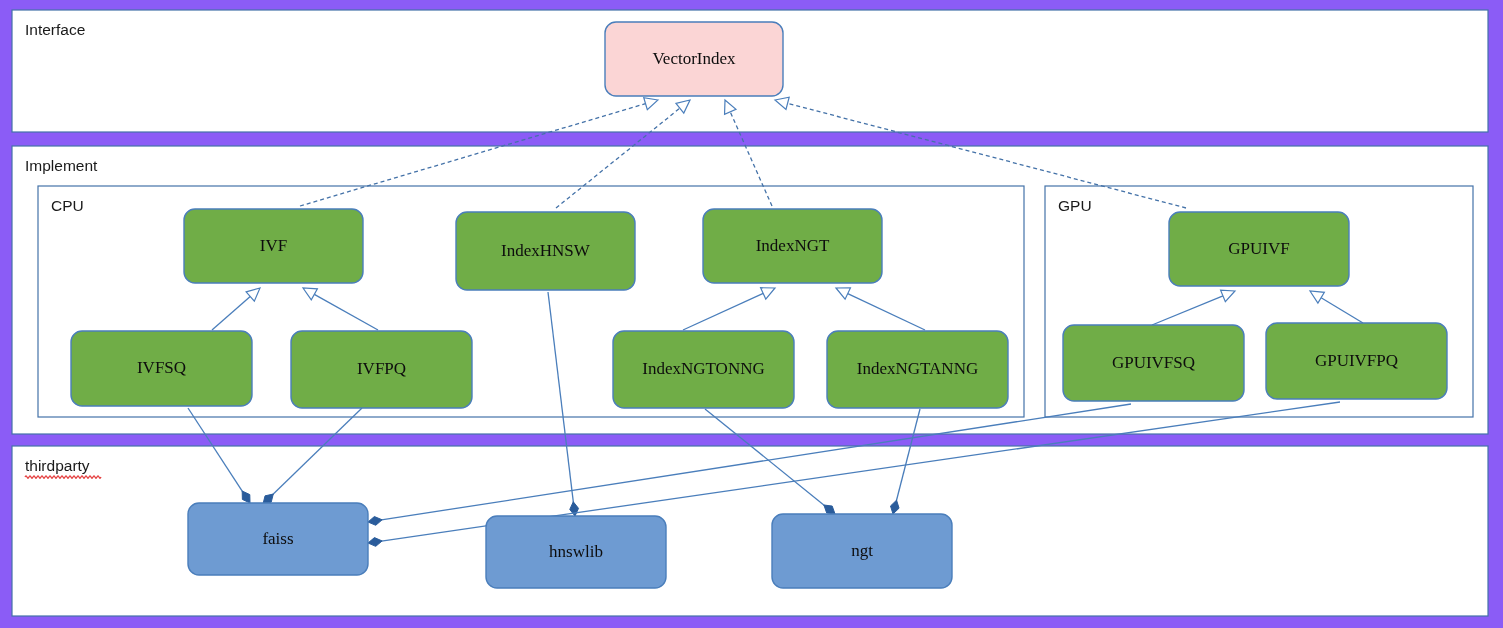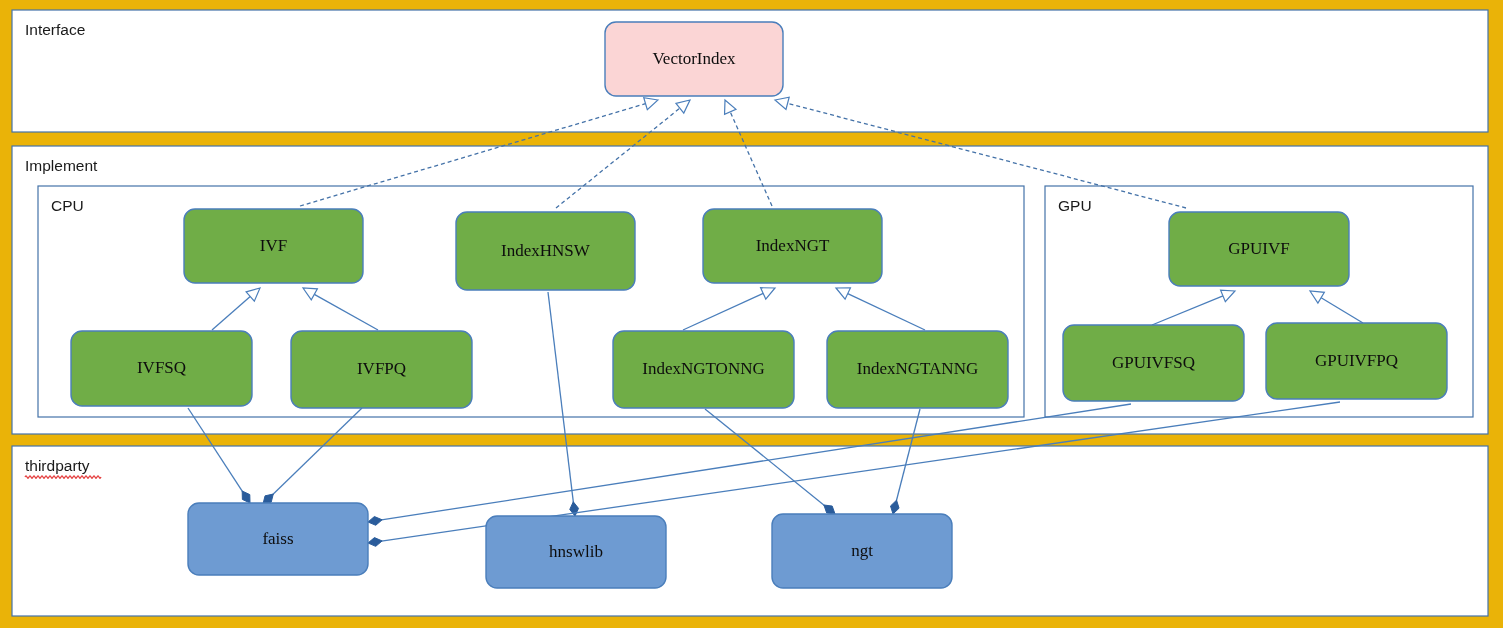--- a/index.html
+++ b/index.html
@@ -4,21 +4,21 @@
 <style>
   html, body {
     margin: 0;
     padding: 0;
     background: #ffffff;
   }
   #canvas {
     position: relative;
     width: 1503px;
     height: 628px;
-    background: #eab308;
+    background: #8b5cf6;
     font-family: "Liberation Serif", "DejaVu Serif", serif;
     overflow: hidden;
   }
   svg#diagram {
     position: absolute;
     left: 0;
     top: 0;
     width: 1503px;
     height: 628px;
   }

